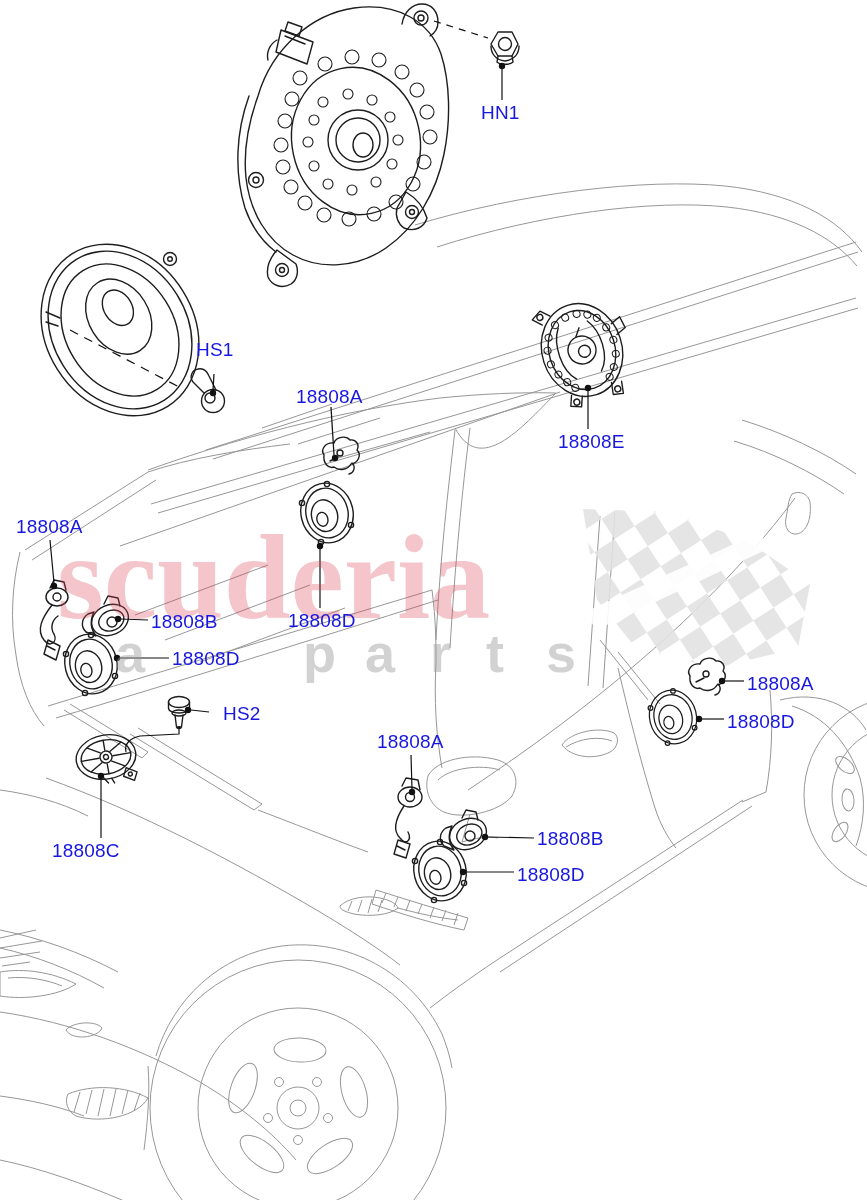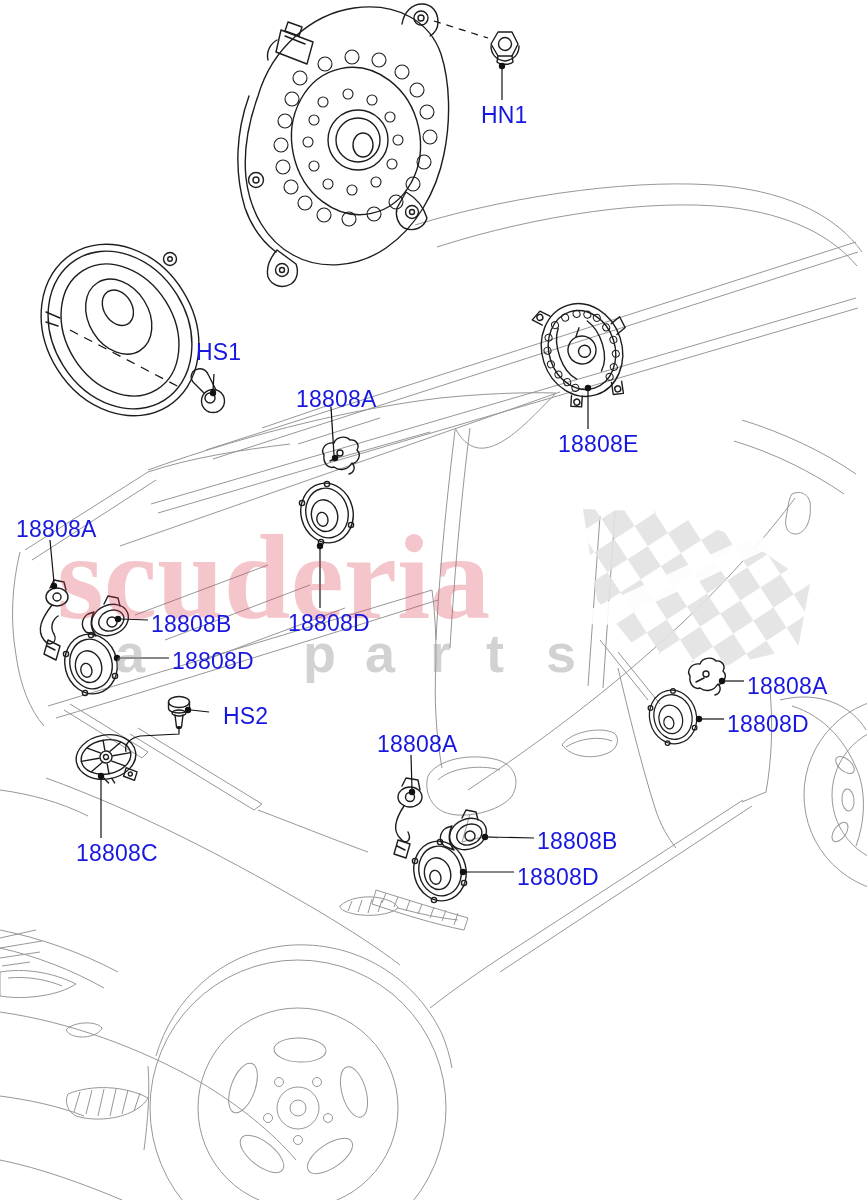--- a/index.html
+++ b/index.html
@@ -3,21 +3,21 @@
 <meta charset="utf-8">
 <style>
   html,body{margin:0;padding:0;background:#fff;}
   #stage{position:relative;width:867px;height:1200px;background:#fff;overflow:hidden;
          font-family:"Liberation Sans",sans-serif;}
   svg{position:absolute;left:0;top:0;}
   .car{stroke:var(--line_gray,#979797);fill:none;stroke-width:1;}
   .part{stroke:var(--part_black,#1d1d1d);fill:none;stroke-width:1.4;stroke-linecap:round;stroke-linejoin:round;}
   .lead{stroke:#111;fill:none;stroke-width:1.2;}
   .dot{fill:#111;stroke:none;}
-  .callout{position:absolute;font-size:23px;color:var(--label,#1717e0);white-space:nowrap;
+  .callout{position:absolute;font-size:19px;color:var(--label,#1717e0);white-space:nowrap;
            cursor:pointer;z-index:40;letter-spacing:0.2px;text-align:center;}
   .wm1{position:absolute;left:57px;top:518px;font-size:120px;font-weight:bold;line-height:1;
        color:var(--watermark_pink,rgba(219,62,80,.30));z-index:20;pointer-events:none;font-family:Liberation Serif, serif;}
   .wm2{position:absolute;top:626px;font-size:54px;font-weight:bold;line-height:1;
        color:var(--watermark_gray,rgba(150,150,150,.45));z-index:20;pointer-events:none;}
 </style>
 </head>
 <body>
 
 <div id="stage">
@@ -374,15 +374,15 @@
 <div class="callout" style="left:16px;top:516px">18808A</div>
 <div class="callout" style="left:151px;top:611px">18808B</div>
 <div class="callout" style="left:172px;top:648px">18808D</div>
 <div class="callout" style="left:288px;top:610px">18808D</div>
 <div class="callout" style="left:223px;top:703px">HS2</div>
 <div class="callout" style="left:747px;top:673px">18808A</div>
 <div class="callout" style="left:727px;top:711px">18808D</div>
 <div class="callout" style="left:377px;top:731px">18808A</div>
 <div class="callout" style="left:537px;top:828px">18808B</div>
 <div class="callout" style="left:517px;top:864px">18808D</div>
-<div class="callout" style="left:76px;top:840px">18808C</div>
+<div class="callout" style="left:52px;top:840px">18808C</div>
 
 </div>
 
 </body></html>

